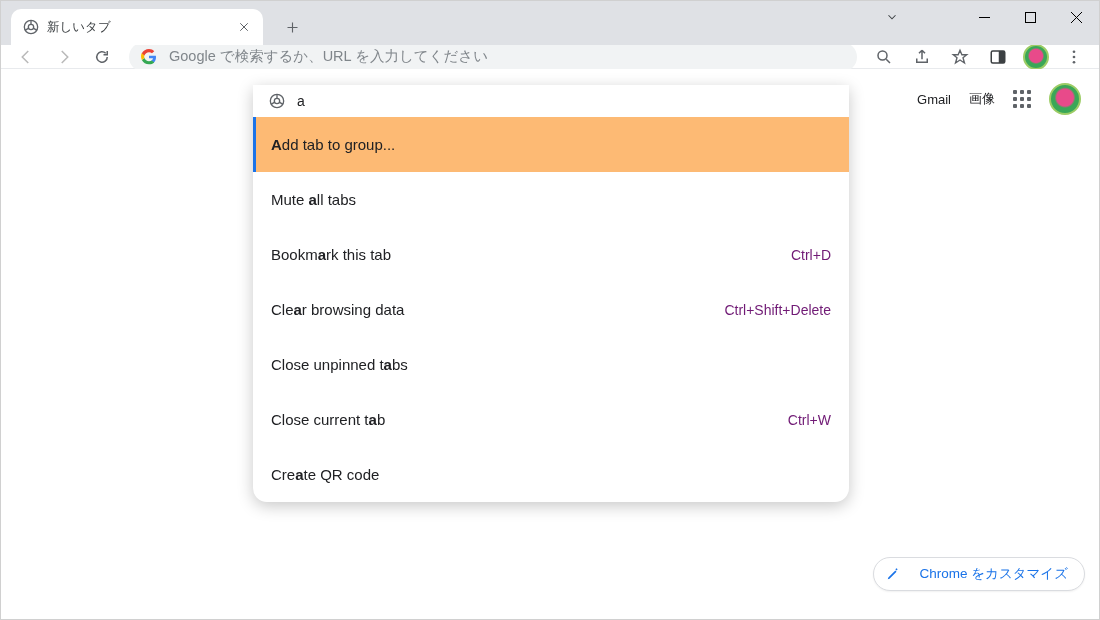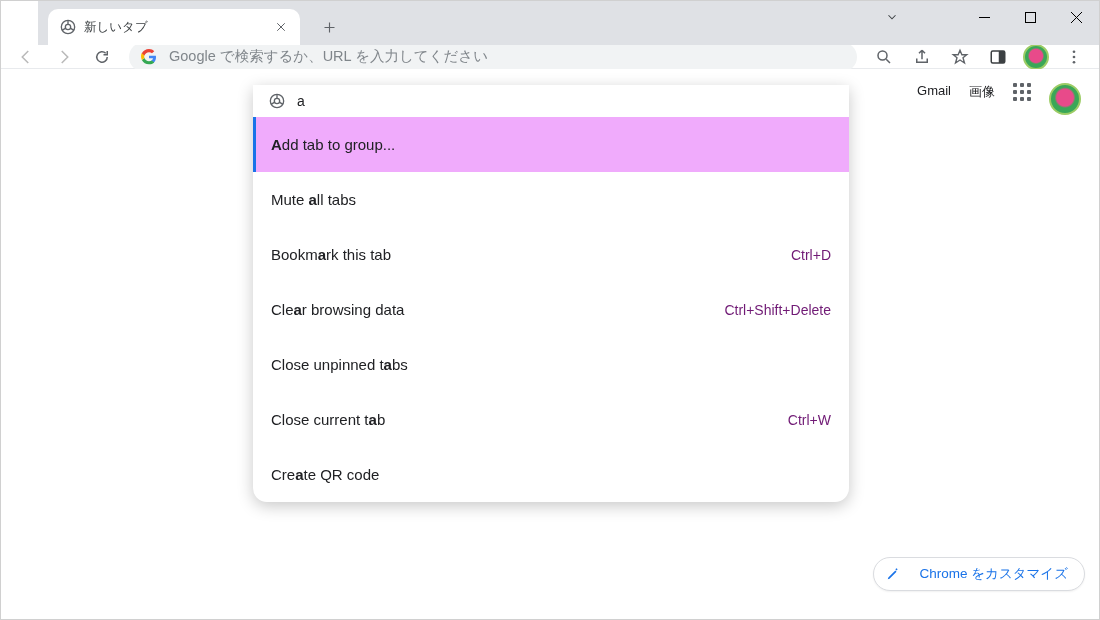--- a/index.html
+++ b/index.html
@@ -1,54 +1,54 @@
 <!DOCTYPE html>
 <html><head>
 <meta charset="utf-8">
 <style>
   * { box-sizing: border-box; margin: 0; padding: 0; font-family: "Segoe UI", Arial, sans-serif; }
   html, body { width: 1100px; height: 620px; overflow: hidden; background: #fff; }
   .window { width: 1100px; height: 620px; border: 1px solid #d0d0d0; position: relative; background: #fff; }
 
   
-  .tabstrip { height: 44px; background: #dfe1e5; display: flex; align-items: flex-end; position: relative; margin-left: 37px; }
+  .tabstrip { height: 44px; background: #dfe1e5; display: flex; align-items: flex-end; position: relative; }
   .tab { background: #fff; height: 36px; width: 252px; margin-left: 10px; border-radius: 10px 10px 0 0; display: flex; align-items: center; padding: 0 10px 0 12px; font-size: 12.5px; color: #3c4043; position: relative; }
   .tab .favicon { width: 16px; height: 16px; margin-right: 8px; display:flex; align-items:center; justify-content:center; }
   .tab .close { margin-left: auto; width: 18px; height: 18px; display:flex; align-items:center; justify-content:center; color:#5f6368; border-radius:50%; }
   .newtab-btn { width: 30px; height: 30px; margin-left: 14px; margin-bottom: 3px; display:flex; align-items:center; justify-content:center; color:#5f6368; border-radius:50%; }
   .winctrls { position: absolute; right: 0; top: 0; height: 32px; display: flex; }
   .winctrls .wc { width: 46px; height: 32px; display:flex; align-items:center; justify-content:center; color:#000; }
   .winctrls .wc svg { width:11px; height:11px; }
   .tabsearch { position:absolute; right: 184px; top:0; width:46px; height:32px; display:flex; align-items:center; justify-content:center; color:#3c4043; }
 
   
   .toolbar { height: 24px; background: #fff; display:flex; align-items:center; padding: 0 8px; gap: 4px; border-bottom: 1px solid #e8eaed; }
   .tbtn { width: 34px; height: 34px; display:flex; align-items:center; justify-content:center; color:#5f6368; border-radius:50%; }
   .tbtn.disabled { color:#b9b9b9; }
   .omnibox { flex:1; height: 30px; background:#f1f3f4; border-radius:15px; display:flex; align-items:center; padding:0 12px; margin:0 6px; color:#80868b; font-size:14.5px; }
   .omnibox .gicon { width:16px; height:16px; margin-right:12px; }
   .avatar { width:26px; height:26px; border-radius:50%; background: radial-gradient(circle at 50% 45%, #e84a8a 0 40%, #3aa757 50% 100%); border:2px solid #9ccc65; }
 
   
   .ntp { position: relative; height: calc(620px - 44px - 40px - 2px); background:#fff; }
-  .ntp-topright { position:absolute; top:14px; right:18px; display:flex; align-items:flex-start; gap:18px; font-size:13px; color:#202124; }
+  .ntp-topright { position:absolute; top:14px; right:18px; display:flex; align-items:center; gap:18px; font-size:13px; color:#202124; }
   .apps-grid { width:18px; height:18px; display:grid; grid-template-columns:repeat(3,4px); grid-template-rows:repeat(3,4px); gap:3px; }
   .apps-grid span { background:#5f6368; width:4px; height:4px; border-radius:1px; }
   .ntp-avatar { width:32px; height:32px; border-radius:50%; background: radial-gradient(circle at 50% 45%, #e84a8a 0 40%, #3aa757 50% 100%); border:2px solid #9ccc65; }
   .customize { position:absolute; bottom:12px; right:14px; background:#fff; border:1px solid #dadce0; border-radius:18px; height:34px; padding:0 16px 0 12px; display:flex; align-items:center; gap:20px; font-size:13.5px; color:#1a73e8; box-shadow:0 1px 2px rgba(0,0,0,0.06); }
   .customize svg { width:14px; height:14px; }
 
   
   .dropdown { position:absolute; top:84px; left:252px; width:596px; background:#fff; border-radius:0 0 14px 14px; box-shadow:0 4px 16px rgba(0,0,0,0.22); overflow:hidden; z-index:50; }
   .dd-header { height:32px; display:flex; align-items:center; padding:0 16px; font-size:14px; color:#202124; }
   .dd-header .chrome-ico { width:16px; height:16px; margin-right:12px; display:flex; align-items:center; justify-content:center; }
   .dd-item { min-height:55px; display:flex; align-items:center; padding:0 18px; font-size:15px; color:#202124; justify-content:space-between; }
   .dd-item .left { display:flex; align-items:center; }
   .dd-item .shortcut { color:#701a75; font-size:14px; }
-  .dd-item.selected { background:#f0abfc; position:relative; }
+  .dd-item.selected { background:#fdba74; position:relative; }
   .dd-item.selected::before { content:""; position:absolute; left:0; top:0; bottom:0; width:3px; background:#1a73e8; }
   .dd-item b { font-weight:600; }
 
   svg { display:block; }
 </style>
 </head>
 <body>
 
 <div class="window">
 

